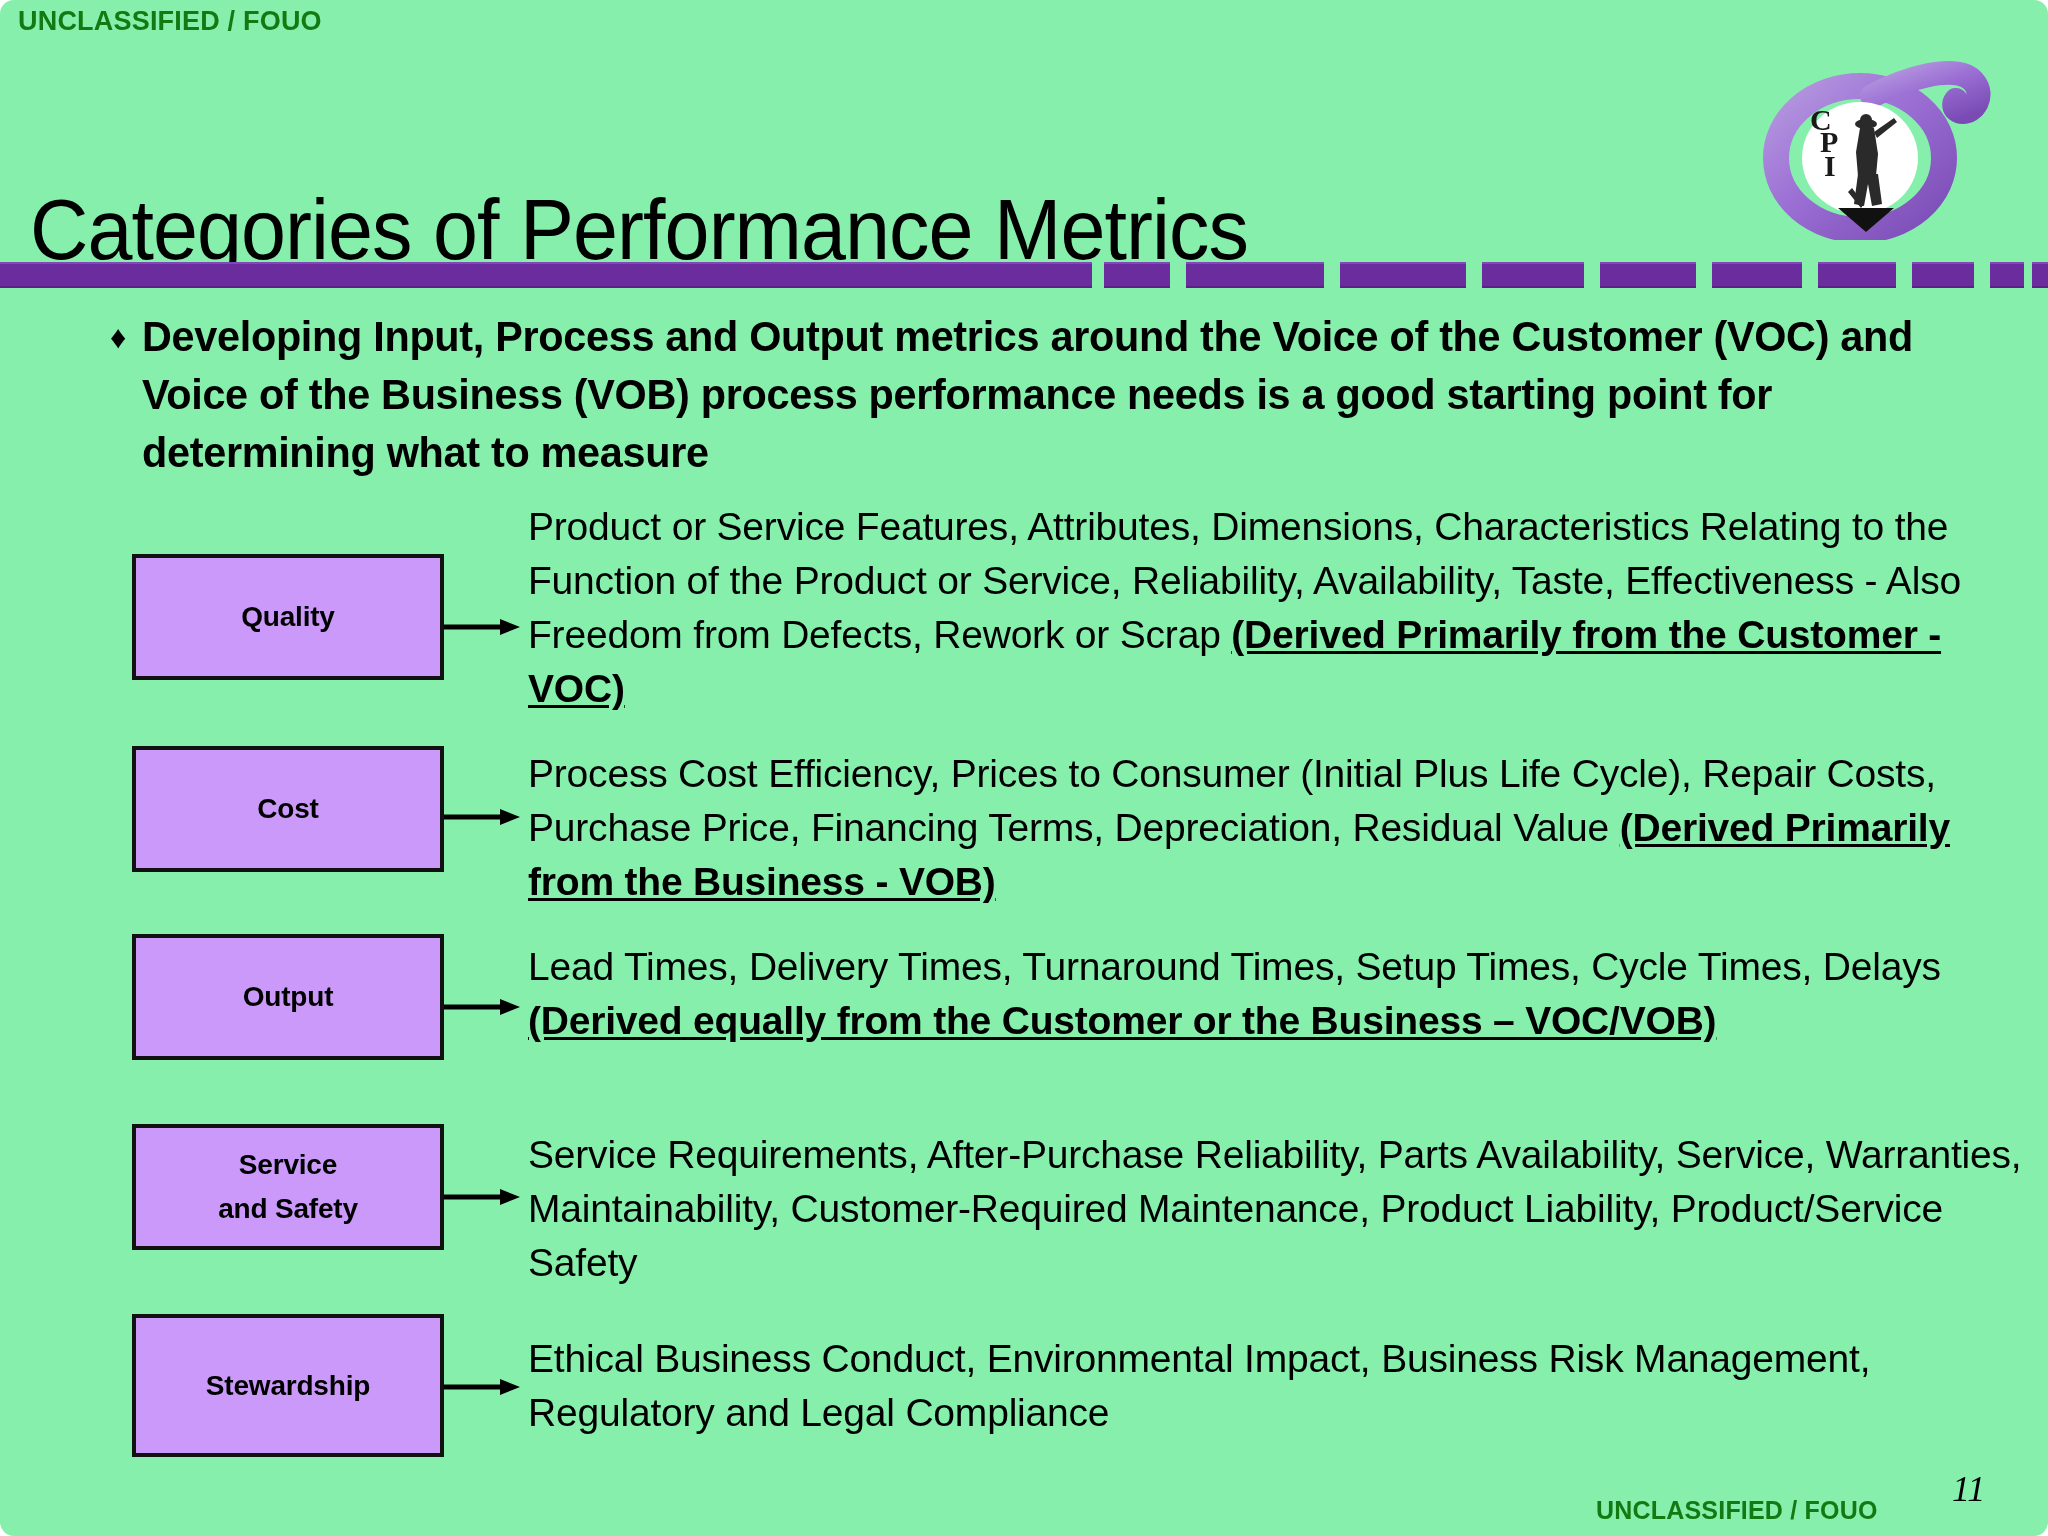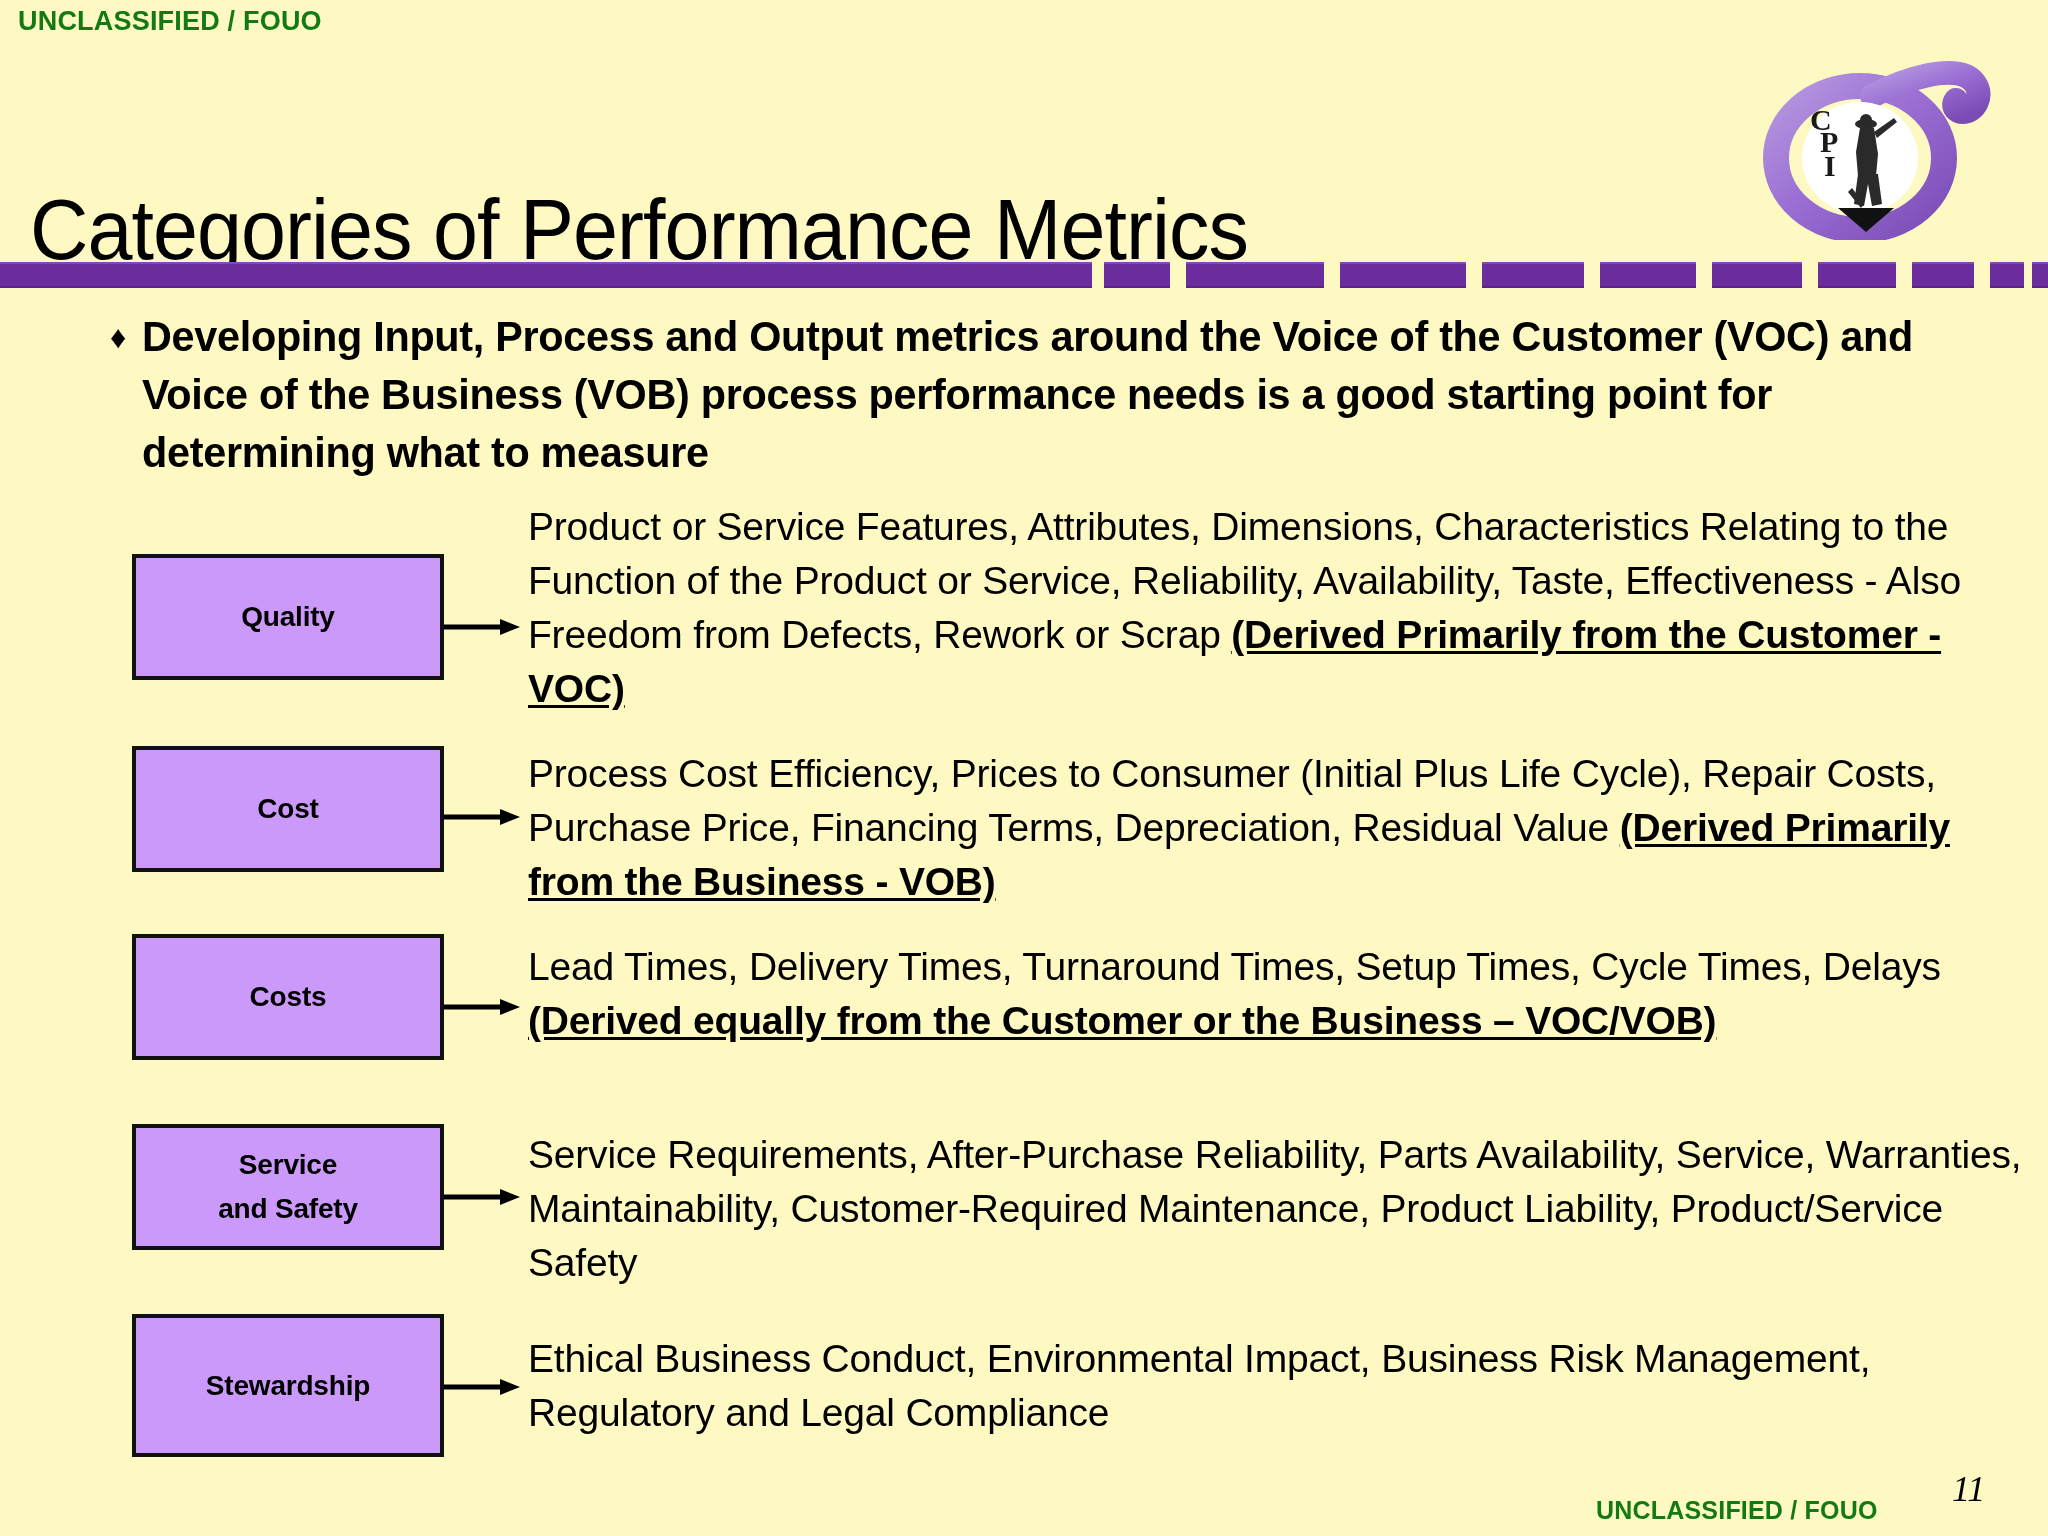--- a/index.html
+++ b/index.html
@@ -12,21 +12,22 @@
     height: 1536px;
     position: relative;
     overflow: hidden;
     font-family: "Liberation Sans", sans-serif;
     color: #000000;
   }
 
   .slide {
     position: absolute;
     inset: 0;
-    background: #fef9c3;
+    background: #86efac;
+    border-radius: 14px;
   }
 
   
   .classification-top {
     position: absolute;
     left: 18px;
     top: 6px;
     font-size: 27px;
     font-weight: bold;
     color: #137A13;
@@ -279,21 +280,21 @@
         <svg viewBox="0 0 78 22">
             <path d="M0 11 L58 11" stroke="#000" stroke-width="5" fill="none"></path>
             <path d="M56 3 L76 11 L56 19 Z" fill="#000"></path>
           </svg>
       </div>
       <div class="desc"><span>Process Cost Efficiency, Prices to Consumer (Initial Plus Life Cycle), Repair Costs, Purchase Price, Financing Terms, Depreciation, Residual Value </span><span class="em">(Derived Primarily from the Business - VOB)</span></div>
     </div>
 
     <div id="row-speed">
       <div class="cat-box">
-        <span class="cat-box-label">Costs</span>
+        <span class="cat-box-label">Output</span>
       </div>
       <div class="arrow">
         <svg viewBox="0 0 78 22">
             <path d="M0 11 L58 11" stroke="#000" stroke-width="5" fill="none"></path>
             <path d="M56 3 L76 11 L56 19 Z" fill="#000"></path>
           </svg>
       </div>
       <div class="desc"><span>Lead Times, Delivery Times, Turnaround Times, Setup Times, Cycle Times, Delays </span><span class="em">(Derived equally from the Customer or the Business – VOC/VOB)</span></div>
     </div>
 

